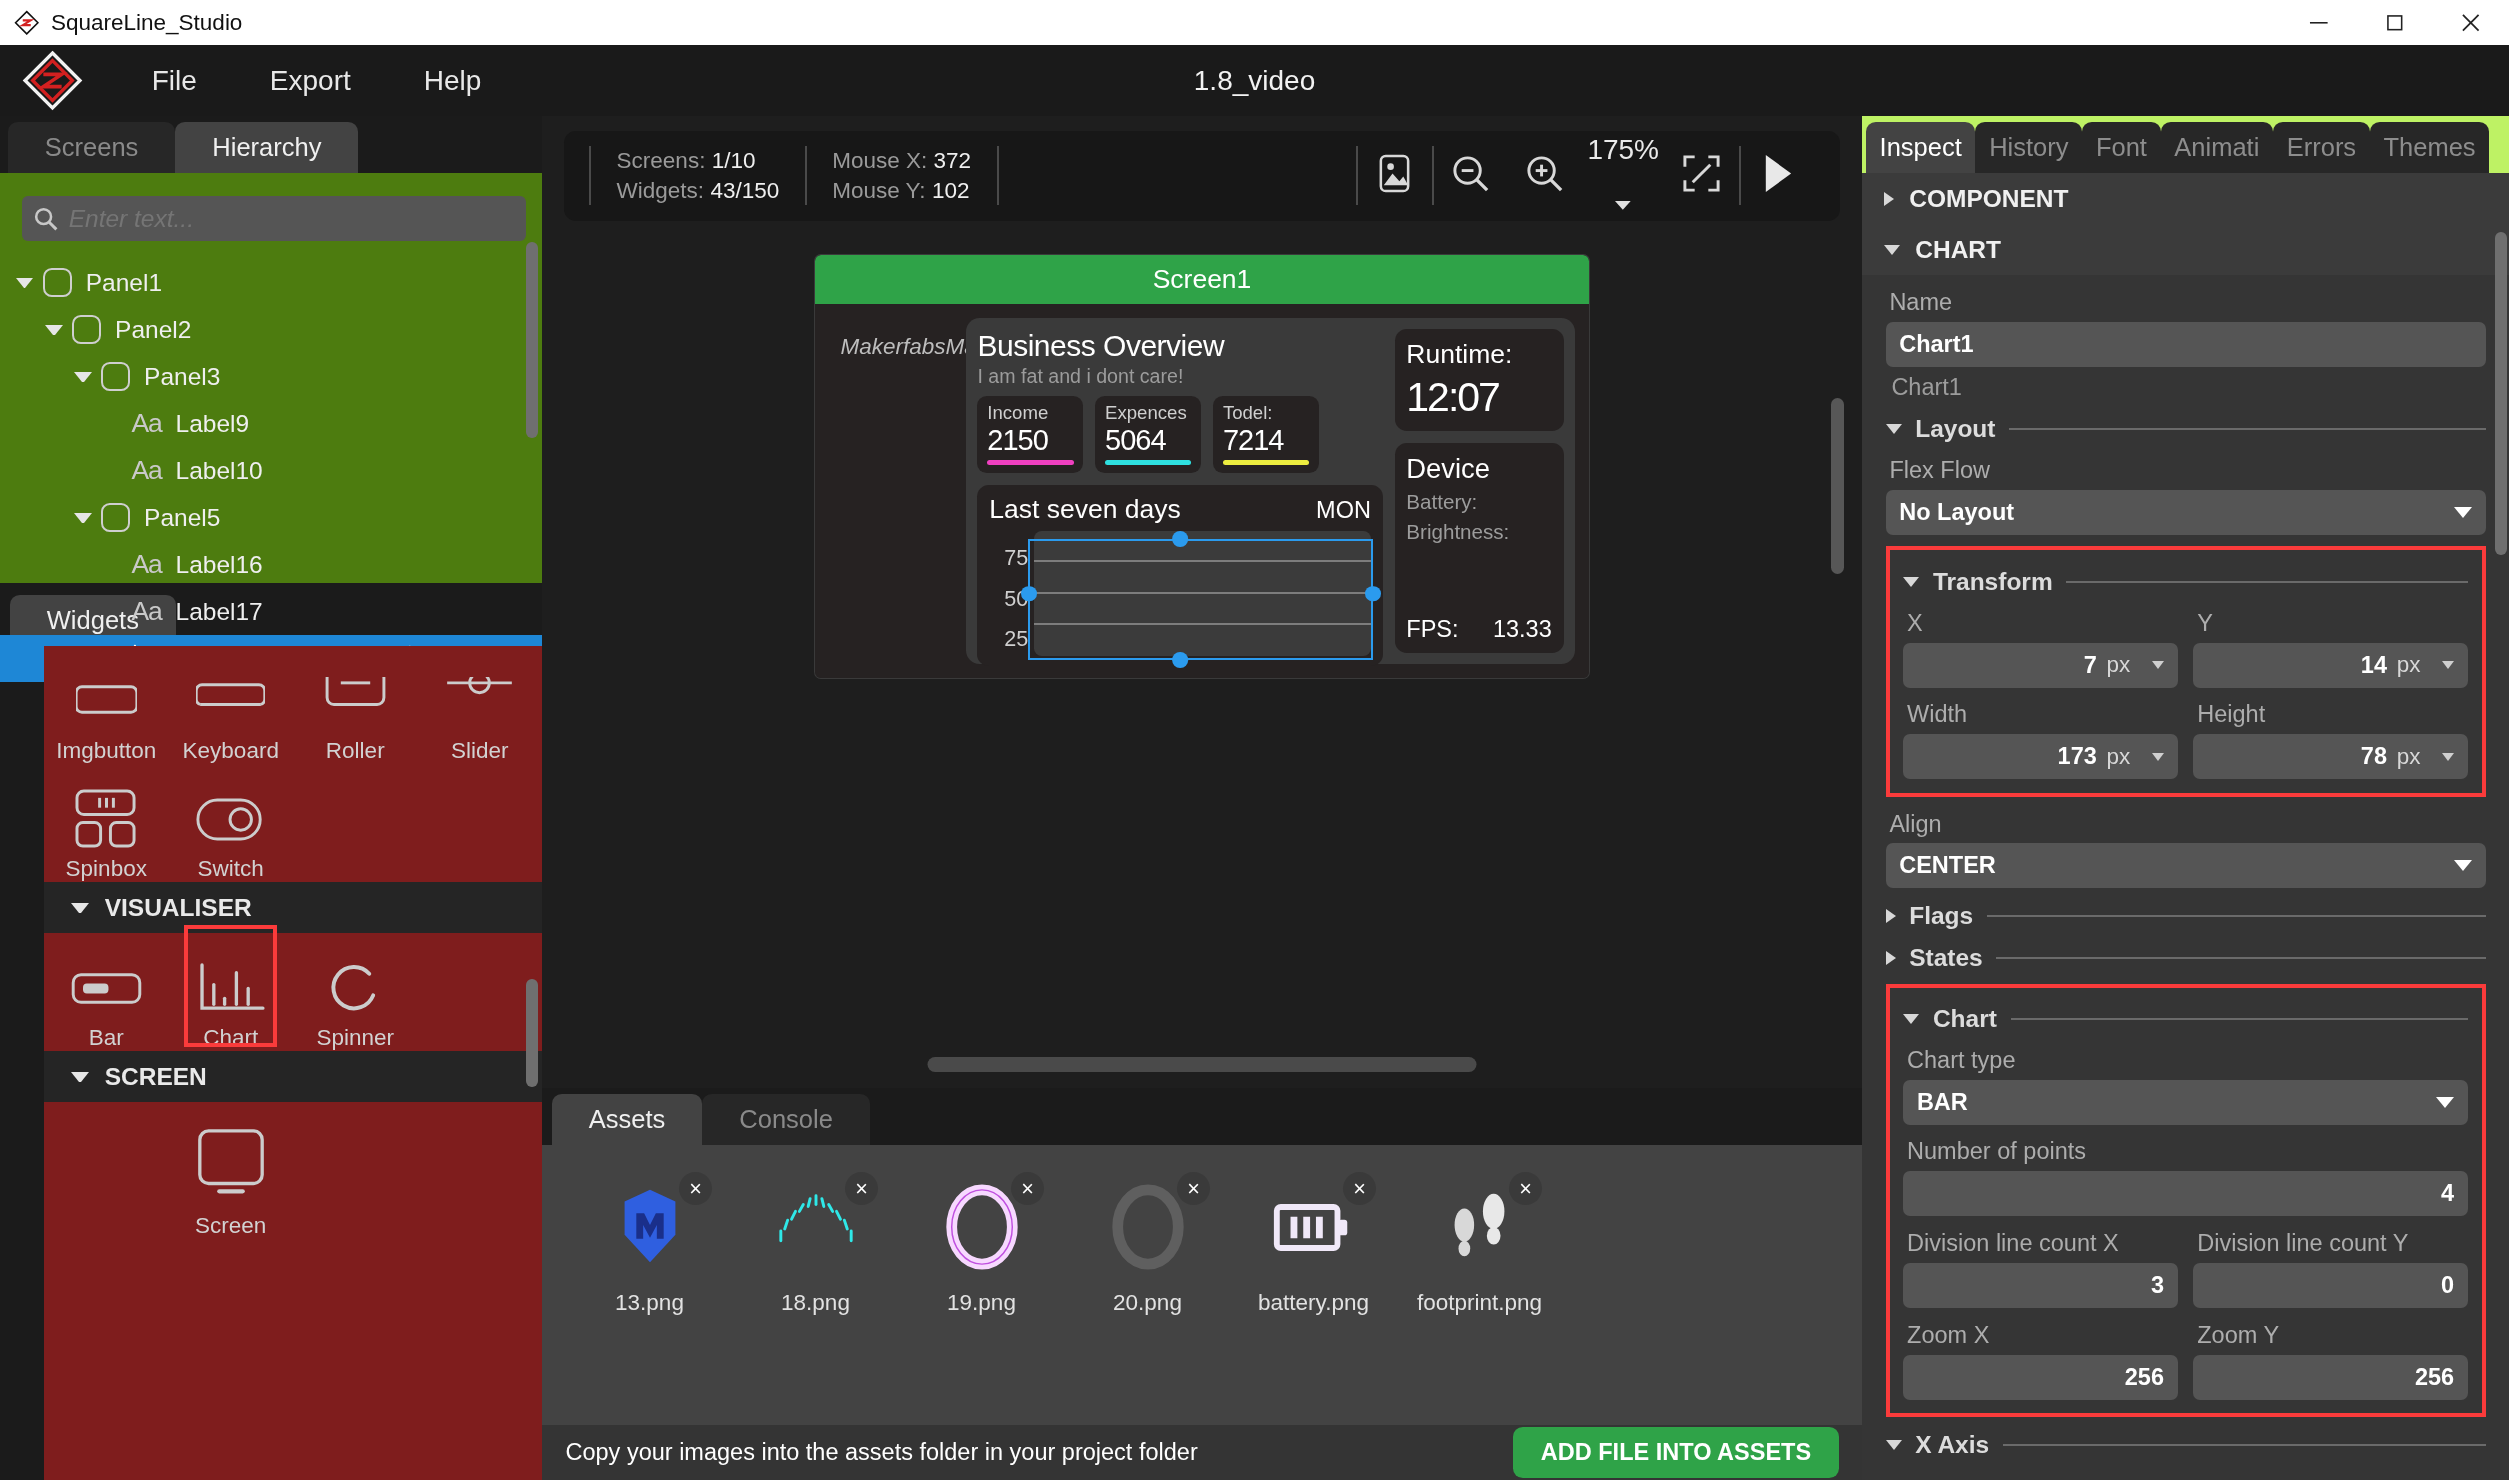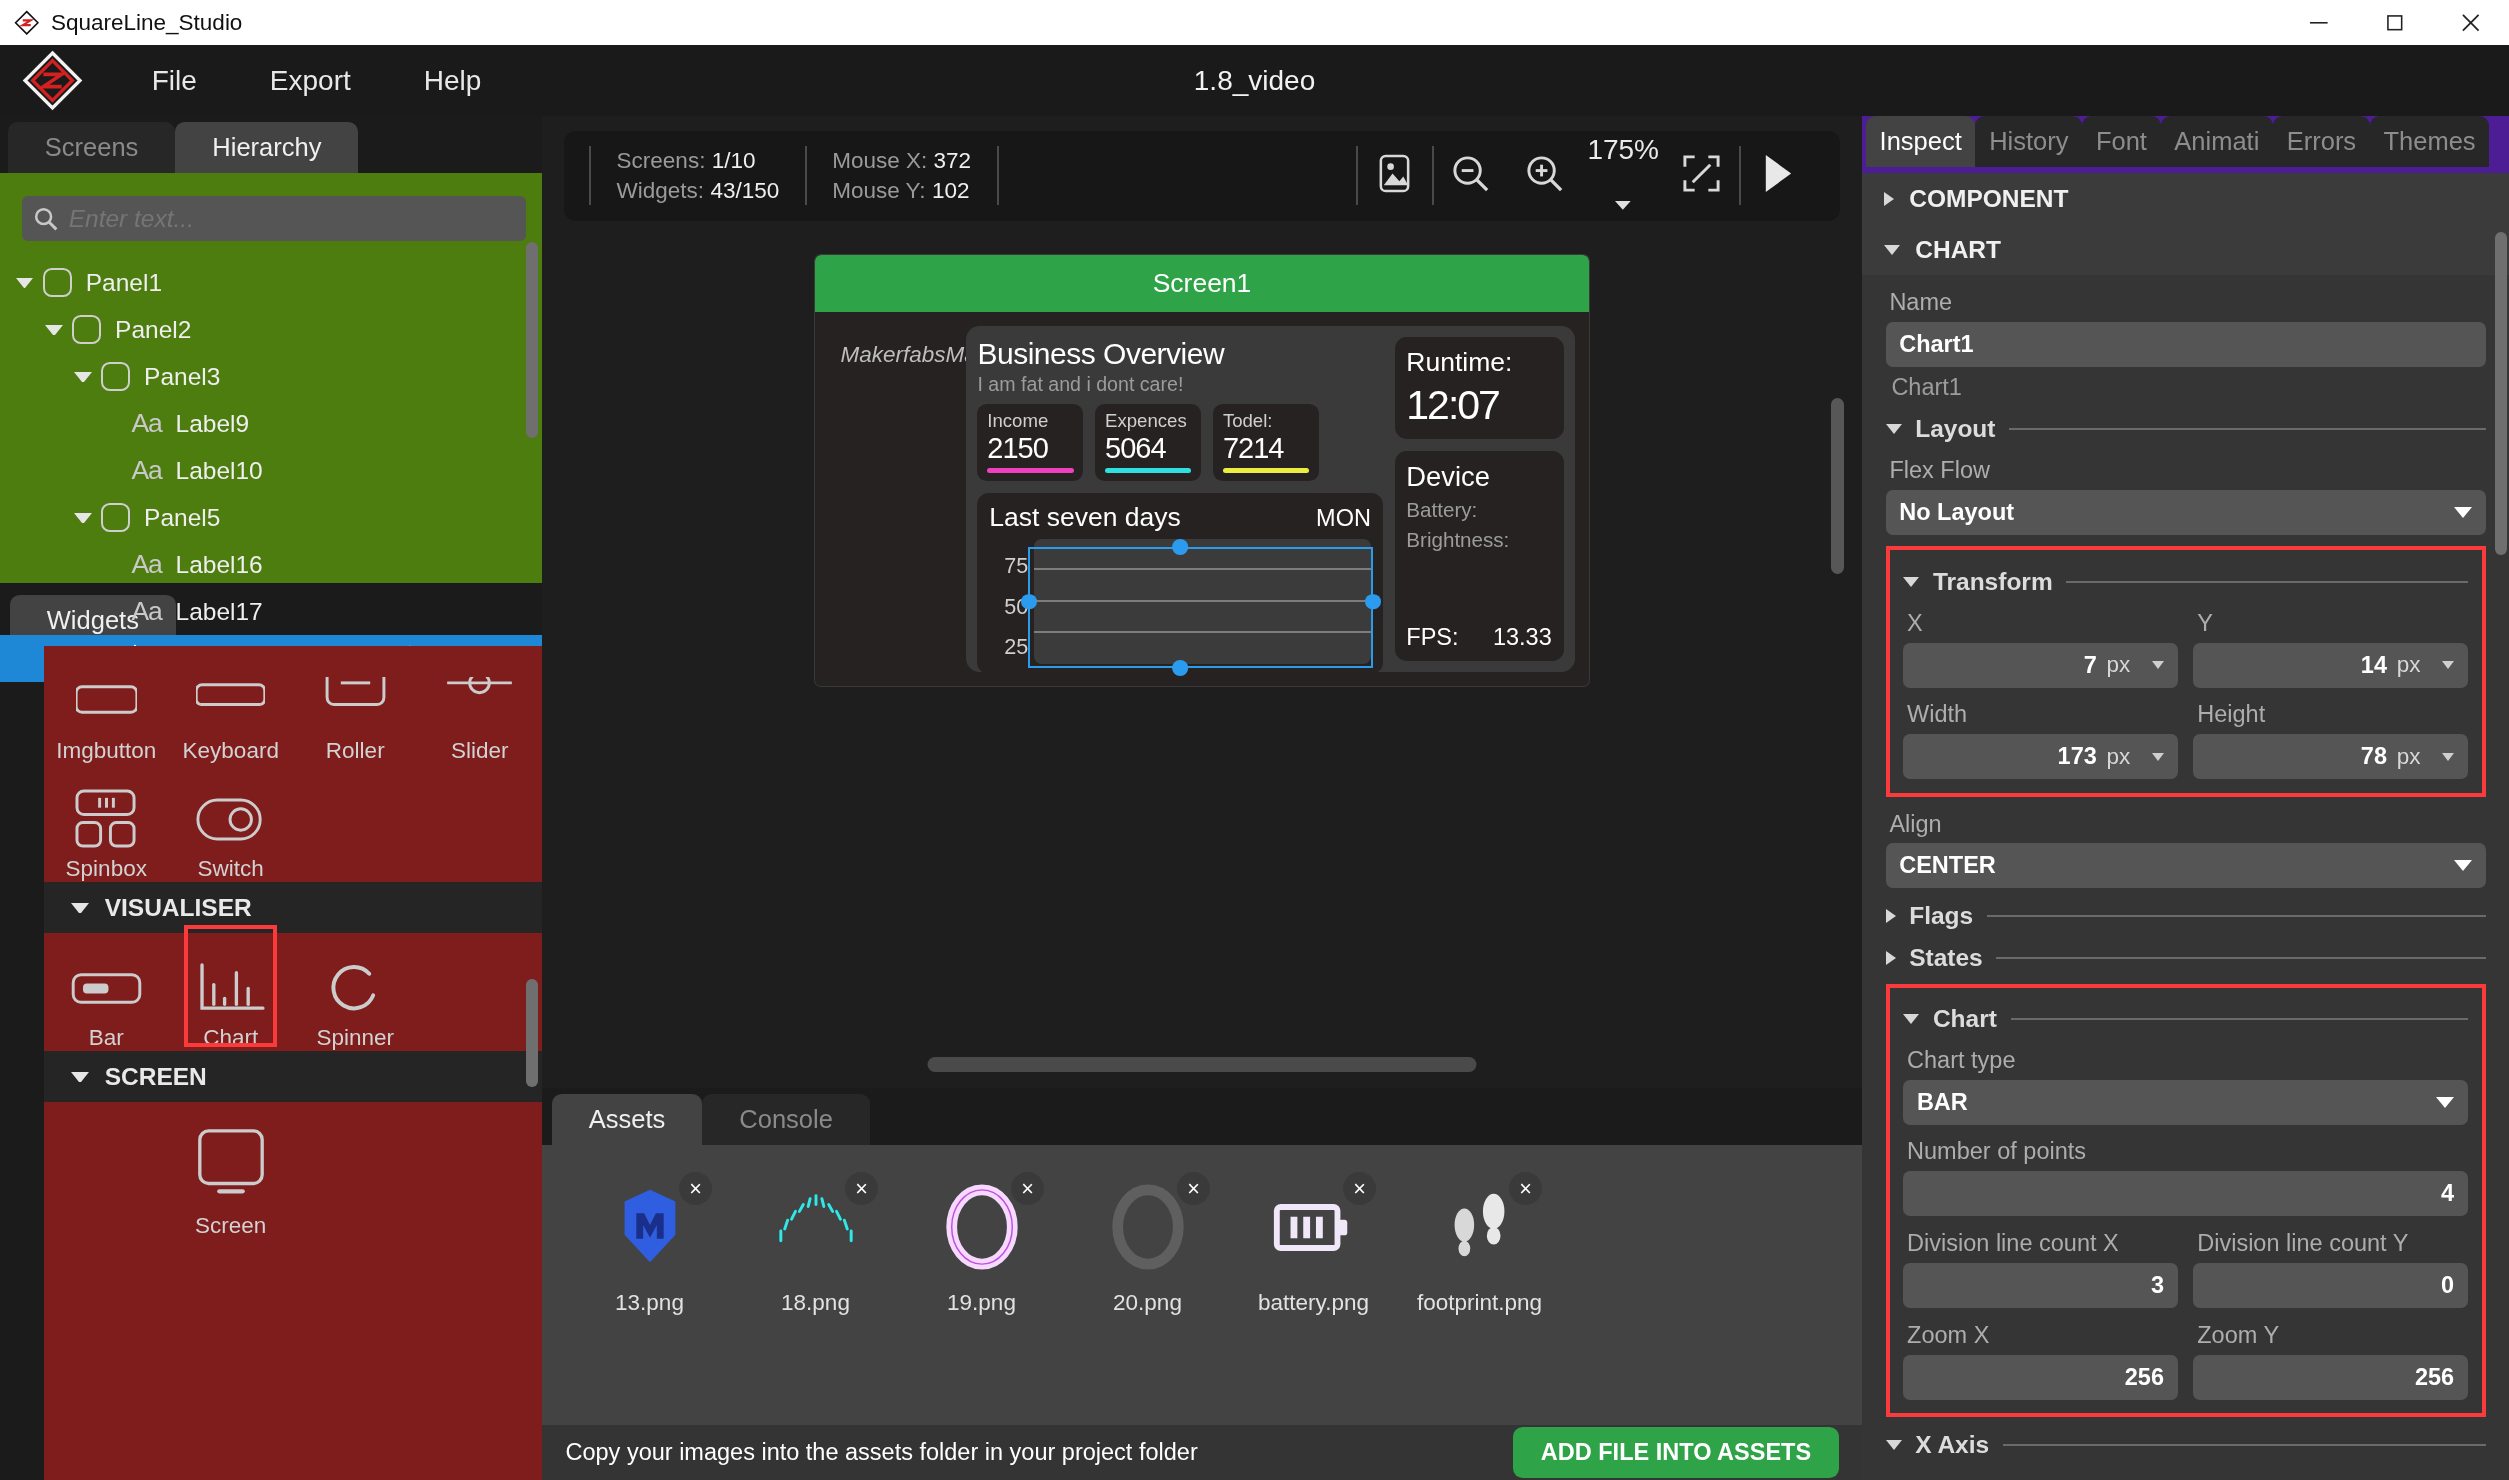--- a/index.html
+++ b/index.html
@@ -96,21 +96,21 @@
   .tb-stat-line b { color: #efefef; font-weight: normal; }
   .tb-icons { display: flex; align-items: center; gap: 0px; margin-left: auto; }
   .tb-icon-btn { width: 74px; height: 74px; display: flex; align-items: center; justify-content: center; cursor: pointer; }
   .zoom-level { font-size: 28px; color: #eaeaea; display: flex; align-items: center; gap: 20px; padding: 0 5.9px; cursor: pointer; flex-direction: column; }
 
   .canvas-area { flex: 1 1 auto; position: relative; display: flex; align-items: flex-start; justify-content: center; padding-top: 33px; overflow: hidden; }
   .device {
     width: 774px; background: #2b2b2b; border-radius: 5.9px; overflow: hidden;
     box-shadow: 0 0 0 1px #3a3a3a;
   }
-  .device-titlebar { height: 57px; background: #2fa348; display: flex; align-items: center; justify-content: center;
+  .device-titlebar { height: 49px; background: #2fa348; display: flex; align-items: center; justify-content: center;
                      color: #ffffff; font-size: 26.5px; border-radius: 5.9px 5.9px 0 0; }
   .device-screen { background: #262222; height: 374px; display: flex; padding: 13.7px; gap: 0; }
 
   .dev-side { width: 137px; padding: 15.7px 9.8px 9.8px 11.8px; display: flex; flex-direction: row; font-style: italic; }
   .dev-pill { height: 15.7px; border-radius: 7.8px; background: #5a5a5a; margin-bottom: 13.7px; }
   .dev-side-line { font-size: 22.5px; color: #bdbdbd; line-height: 1.25; text-align: center; }
   .dev-date { margin-top: auto; display: flex; justify-content: space-between; font-size: 16.7px; color: #e3e330; font-weight: bold; }
 
   .dev-main { flex: 1 1 auto; background: #3a3a3a; border-radius: 13.7px; padding: 11.8px; display: flex; gap: 11.8px; }
   .dev-left { flex: 1 1 auto; display: flex; flex-direction: column; gap: 11.8px; min-width: 0; }
@@ -160,21 +160,21 @@
   .asset-x { position: absolute; top: -5.9px; right: 5.9px; width: 33px; height: 33px; border-radius: 50%;
              background: #3a3a3a; color: #ffffff; font-size: 21.6px; display: flex; align-items: center; justify-content: center; }
   .asset-name { margin-top: 13.7px; font-size: 22.5px; color: #e2e2e2; }
   .dock-footer { height: 55px; background: #343434; display: flex; align-items: center; padding: 0 23.5px; }
   .dock-footer-text { color: #ffffff; font-size: 23.5px; }
   .add-file-btn { margin-left: auto; background: #2fa348; color: #ffffff; font-size: 23.5px; font-weight: bold;
                   border-radius: 9.8px; padding: 11.8px 27.4px; cursor: pointer; }
 
   
   .right-col { width: 647px; background: #353535; display: flex; flex-direction: column; }
-  .insp-tabs { height: 57px; background: #4c1d95; display: flex; padding-left: 3.9px; }
+  .insp-tabs { height: 57px; background: #bef264; display: flex; align-items: flex-end; padding-left: 3.9px; }
   .insp-tab { height: 51px; padding: 0 13.7px; display: flex; align-items: center; font-size: 25.5px;
               color: #8d8d8d; border-radius: 9.8px 9.8px 0 0; background: #272727; cursor: pointer; }
   .insp-tab.active { background: #434343; color: #ffffff; }
   .insp-body { flex: 1 1 auto; background: #353535; overflow: hidden; position: relative; padding-bottom: 3.9px;}
   .insp-group-hdr { height: 51px; display: flex; align-items: center; gap: 15.7px; padding-left: 21.6px;
                     color: #f0f0f0; font-size: 24.5px; font-weight: bold; background: #3b3b3b; }
   .caret-r { width: 0; height: 0; border-top: 7.8px solid transparent; border-bottom: 7.8px solid transparent;
              border-left: 10.8px solid #d8d8d8; }
   .caret-d { width: 0; height: 0; border-left: 8.8px solid transparent; border-right: 8.8px solid transparent;
              border-top: 10.8px solid #d8d8d8; }

